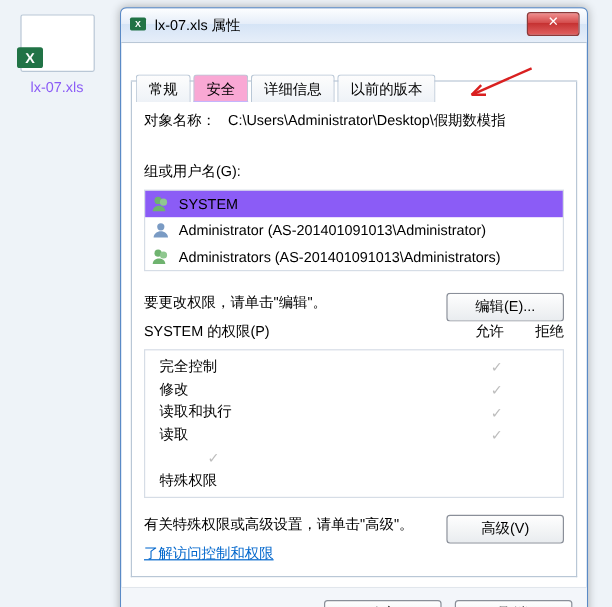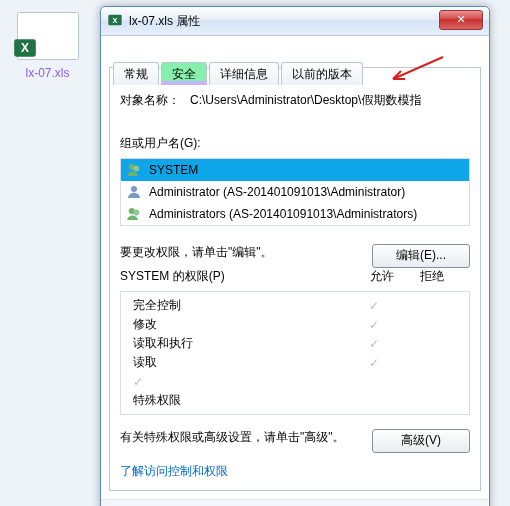--- a/index.html
+++ b/index.html
@@ -8,41 +8,41 @@
   .desk-icon .thumb svg{position:absolute;left:-6px;top:22px}
   .desk-icon .lbl{margin-top:6px;color:#8b5cf6}
   .dialog{position:absolute;left:100px;top:6px;width:388px;background:#fff;border:1px solid #5a8ac6;border-radius:5px;box-shadow:0 0 8px rgba(0,0,0,.3)}
   .titlebar{height:28px;background:linear-gradient(#fdfeff,#e6eef9 45%,#d5e4f6 46%,#e6eef9);border-bottom:1px solid #b9c7d6;border-radius:5px 5px 0 0;display:flex;align-items:center;position:relative}
   .titlebar .ticon{margin:0 6px}
   .titlebar .ttext{font-size:12px}
   .closebtn{position:absolute;right:6px;top:3px;width:42px;height:18px;border:1px solid #8b3a3a;border-radius:3px;background:linear-gradient(#f08f8f,#d34b4b 45%,#c53131 46%,#e06060);color:#fff;text-align:center;line-height:16px;font-size:11px;cursor:pointer}
   .inner{padding:8px}
   .tabstrip{height:23px;border-bottom:1px solid #b9c7d6;display:flex;gap:-1px;padding-left:4px;position:relative}
   .tab{padding:3px 10px;border:1px solid #b9c7d6;border-bottom:none;background:linear-gradient(#fdfdfd,#eef2f7);border-radius:3px 3px 0 0;margin-right:2px;cursor:pointer;position:relative;top:18px}
-  .tab.active{background:#86efac;border-bottom:4px solid #c4b5fd;z-index:2}
+  .tab.active{background:#f9a8d4;border-bottom:1px solid #c4b5fd;z-index:2}
   .panel{border:1px solid #b9c7d6;border-top:none;padding:24px 10px 10px}
   .row{display:flex;align-items:flex-start;margin-bottom:4px}
   .lblcol{width:70px}
   .path{flex:1;white-space:nowrap;overflow:hidden}
   .groupbox{border:1px solid #d6dde6;margin-top:6px}
   .gbitem{display:flex;align-items:center;padding:2px 4px}
-  .gbitem.sel{background:#0ea5e9}
+  .gbitem.sel{background:#8b5cf6}
   .gbitem svg{margin-right:6px;flex:0 0 auto}
   .btn{display:inline-block;min-width:76px;height:22px;border:1px solid #8a8f99;border-radius:3px;background:linear-gradient(#fefefe,#e9ecef);text-align:center;line-height:20px;padding:0 10px;cursor:pointer}
   .rightbtn{float:right}
   .cols{margin-top:14px;margin-bottom:2px}
   .grid .pr{display:flex;height:19px;align-items:center;padding-left:12px}
   .pn{flex:1}
-  .chkcol{width:50px;text-align:left;color:#bdbdbd}
+  .chkcol{width:50px;text-align:right;color:#bdbdbd}
   .hdr{display:flex;margin-top:0}
   .hdr .pn{flex:1}
   .hdr .chkcol{color:#000}
   .adv{display:flex;align-items:flex-start;margin-top:14px}
   .adv .txt{flex:1}
-  .lnk{color:#0066cc;cursor:pointer;display:inline-block;margin-top:10px}
+  .lnk{color:#0066cc;text-decoration:underline;cursor:pointer;display:inline-block;}
   .footer{padding:10px 12px;text-align:right;border-top:1px solid #e1e6ec;background:#f3f6fa;border-radius:0 0 5px 5px}
   .footer .btn{margin-left:8px}
   .arrow{position:absolute;left:385px;top:55px;width:60px;height:30px;pointer-events:none}
 </style>
 </head>
 <body>
 
 <div class="desk-icon">
   <div class="thumb">
     <svg width="26" height="26" viewBox="0 0 24 24">

